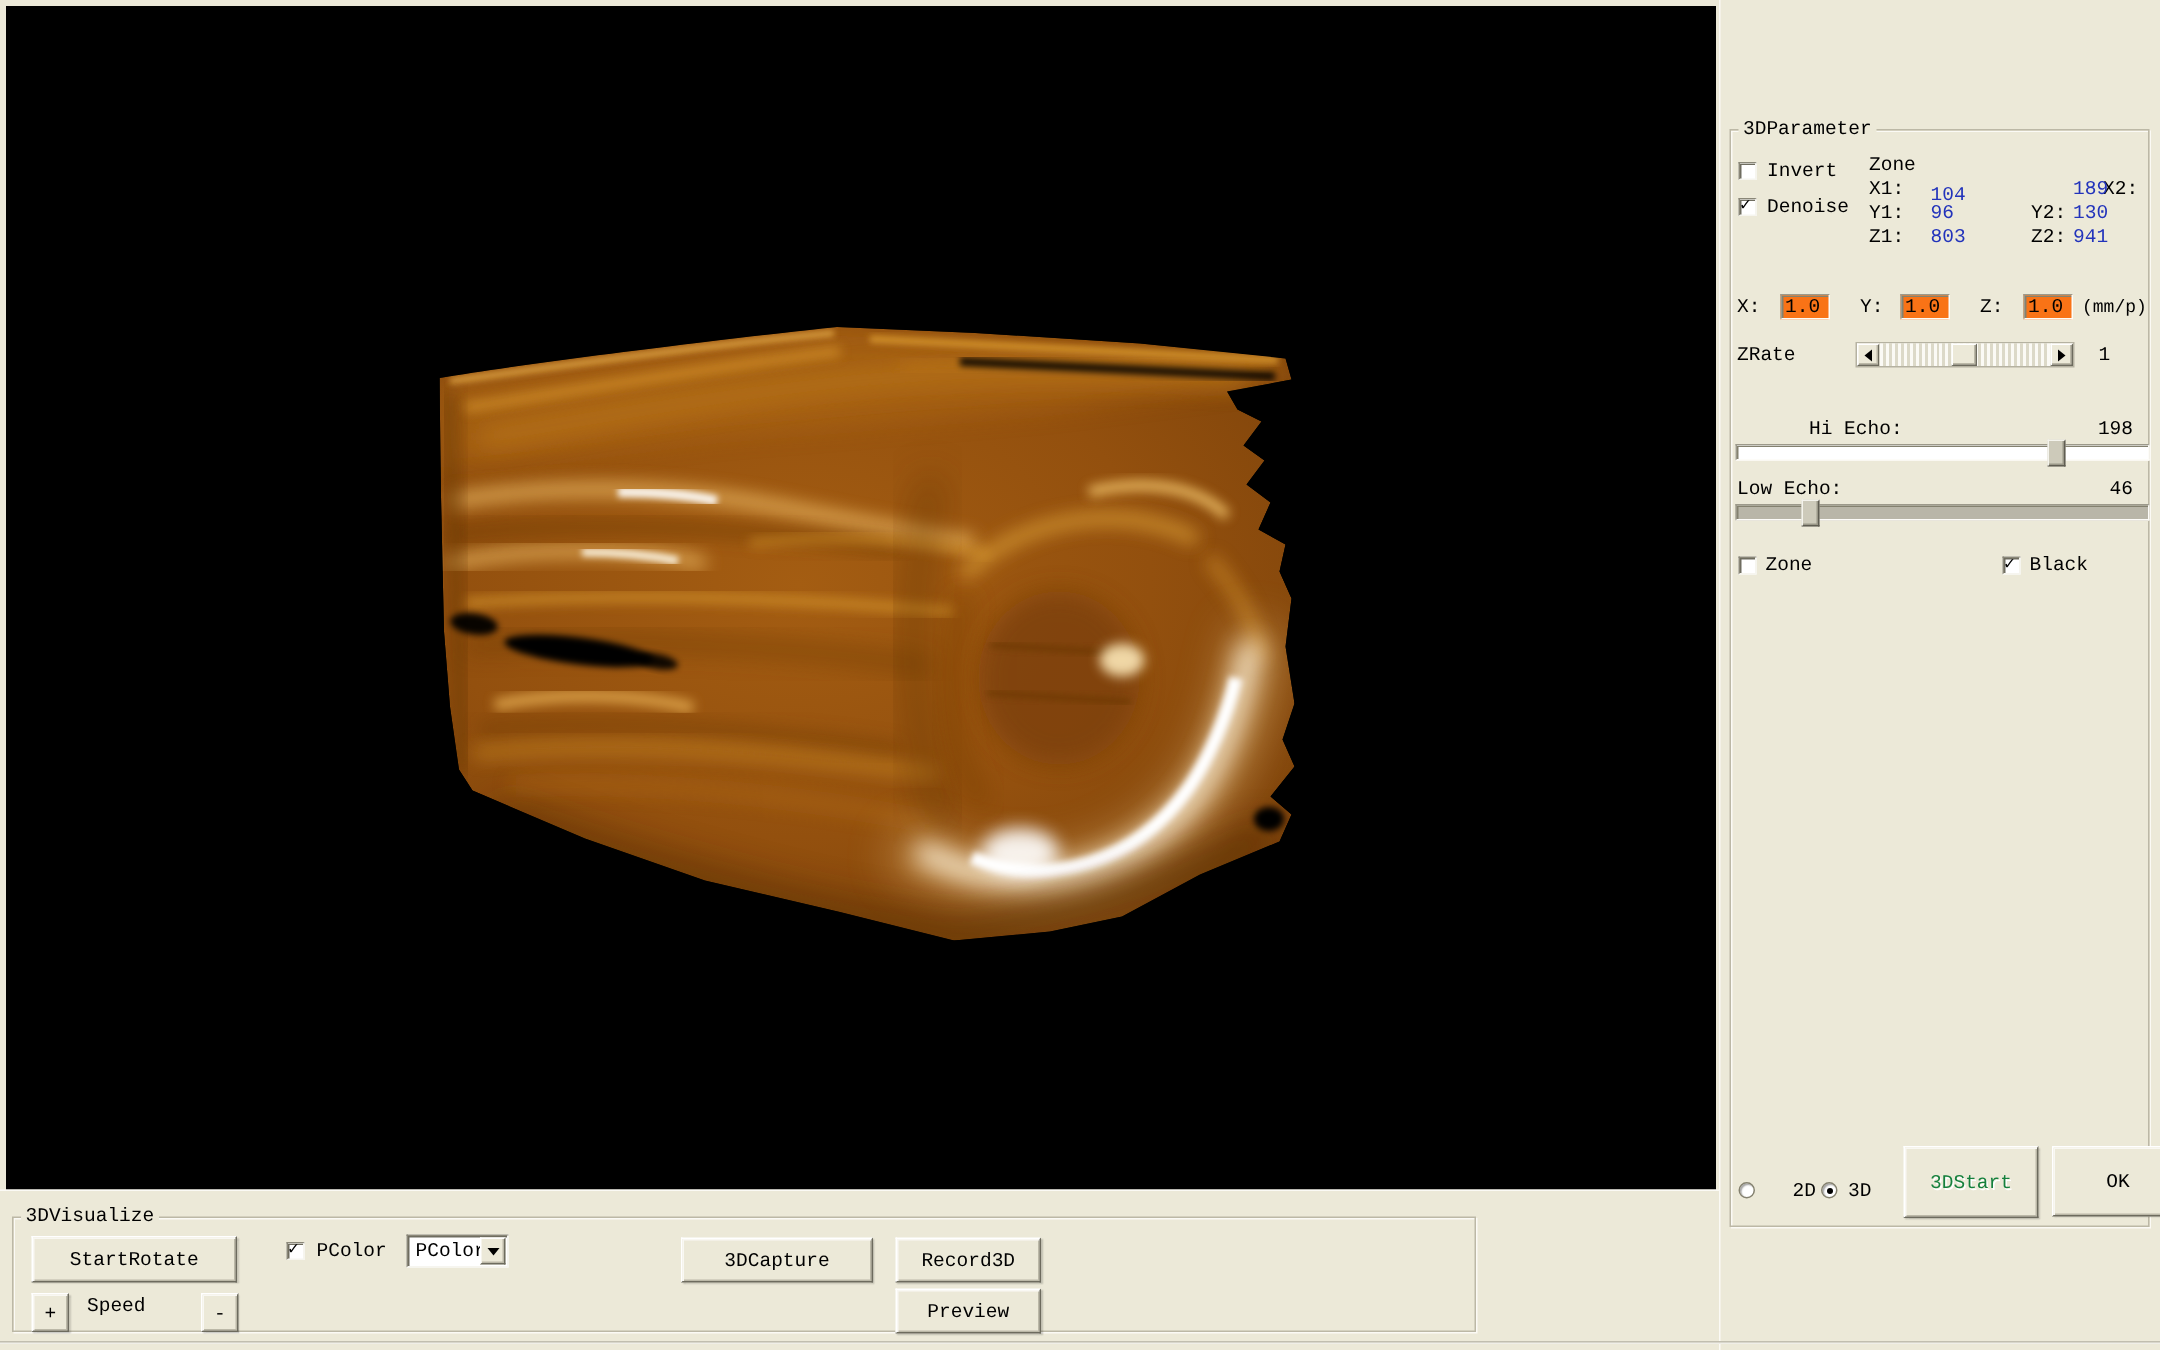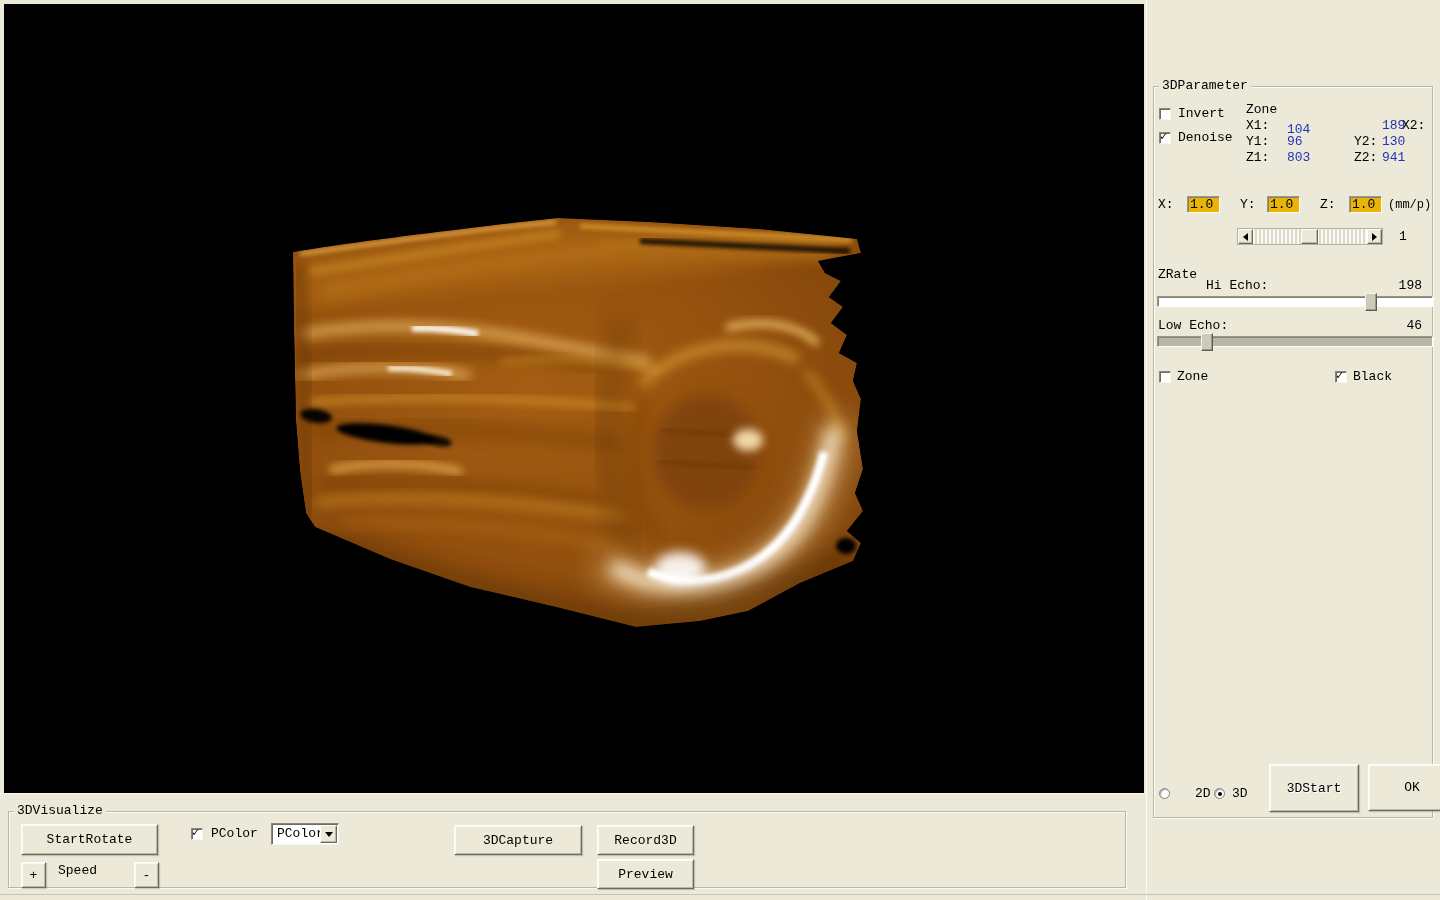--- a/index.html
+++ b/index.html
@@ -16,23 +16,23 @@
   .btn {
     position:absolute;
     background:#ece9d8;
     border:1px solid #6d6b5e;
     border-top-color:#ffffff; border-left-color:#ffffff;
     box-shadow: inset 1px 1px 0 #f9f8f3, inset -1px -1px 0 #bbb8a7, 1px 1px 1px rgba(0,0,0,.18);
     display:flex; align-items:center; justify-content:center;
     font-family:inherit; font-size:13px; color:#000;
     cursor:default; user-select:none;
   }
-  .btn.disabled { color:#000000; text-shadow:1px 1px 0 #fff; }
+  .btn.disabled { color:#15803d; text-shadow:1px 1px 0 #fff; }
   .sunken {
-    background:#eab308;
+    background:#f97316;
     border:1px solid #9c998a;
     border-bottom-color:#fdfcf8; border-right-color:#fdfcf8;
     box-shadow: inset 1px 1px 0 #84816f;
   }
   .groupbox {
     position:absolute;
     border:1px solid #bcb8a6;
     box-shadow: 1px 1px 0 #fbfaf5, inset 1px 1px 0 #fbfaf5;
   }
   .legend {
@@ -230,21 +230,21 @@
     <div class="label blue" style="left:228px; top:64px;">941</div>
 
     <div class="label" style="left:4px; top:111px;">X:</div>
     <input class="val sunken" style="left: 33px; top: 109px; width: 33px; height: 17px;" value="1.0">
     <div class="label" style="left:86px; top:111px;">Y:</div>
     <input class="val sunken" style="left: 113px; top: 109px; width: 33px; height: 17px;" value="1.0">
     <div class="label" style="left:166px; top:111px;">Z:</div>
     <input class="val sunken" style="left: 195px; top: 109px; width: 33px; height: 17px;" value="1.0">
     <div class="label" style="left:234px; top:111px; font-size:12px;">(mm/p)</div>
 
-    <div class="label" style="left:4px; top:143px;margin-top:38px;">ZRate</div>
+    <div class="label" style="left:4px; top:143px;">ZRate</div>
     <div class="sb" style="left:83px; top:141px; width:146px;">
       <div class="sb-btn" style="left:0;">
           <span class="tri-l"></span>
         </div>
       <div class="sb-track"></div>
       <div class="sb-thumb" style="left:63px;"></div>
       <div class="sb-btn" style="right:0;">
           <span class="tri-r"></span>
         </div>
     </div>
@@ -275,21 +275,21 @@
         <span class="dot"></span>
       </div>
     <div class="label" style="left:78px; top:700px;">3D</div>
 
     <button class="btn disabled" style="left:115px; top:677px; width:90px; height:48px;">3DStart</button>
     <button class="btn" style="left:214px; top:677px; width:88px; height:47px;">OK</button>
   </div>
 </div>
 
 <div id="bottom-panel" class="abs">
-  <div class="groupbox" style="left:8px; top:17px; width:1118px; height:77px;">
+  <div class="groupbox" style="left:8px; top:17px; width:976px; height:77px;">
     <div class="legend">3DVisualize</div>
 
     <button class="btn" style="left:12px; top:12px; width:137px; height:31px;">StartRotate</button>
 
     <div class="checkbox checked" style="left:182px; top:16px;">
         <span class="mark">✓</span>
       </div>
     <div class="label" style="left:202px; top:15px;">PColor</div>
 
     <div class="dd" style="left:262px; top:11px; width:68px; height:22px;">

